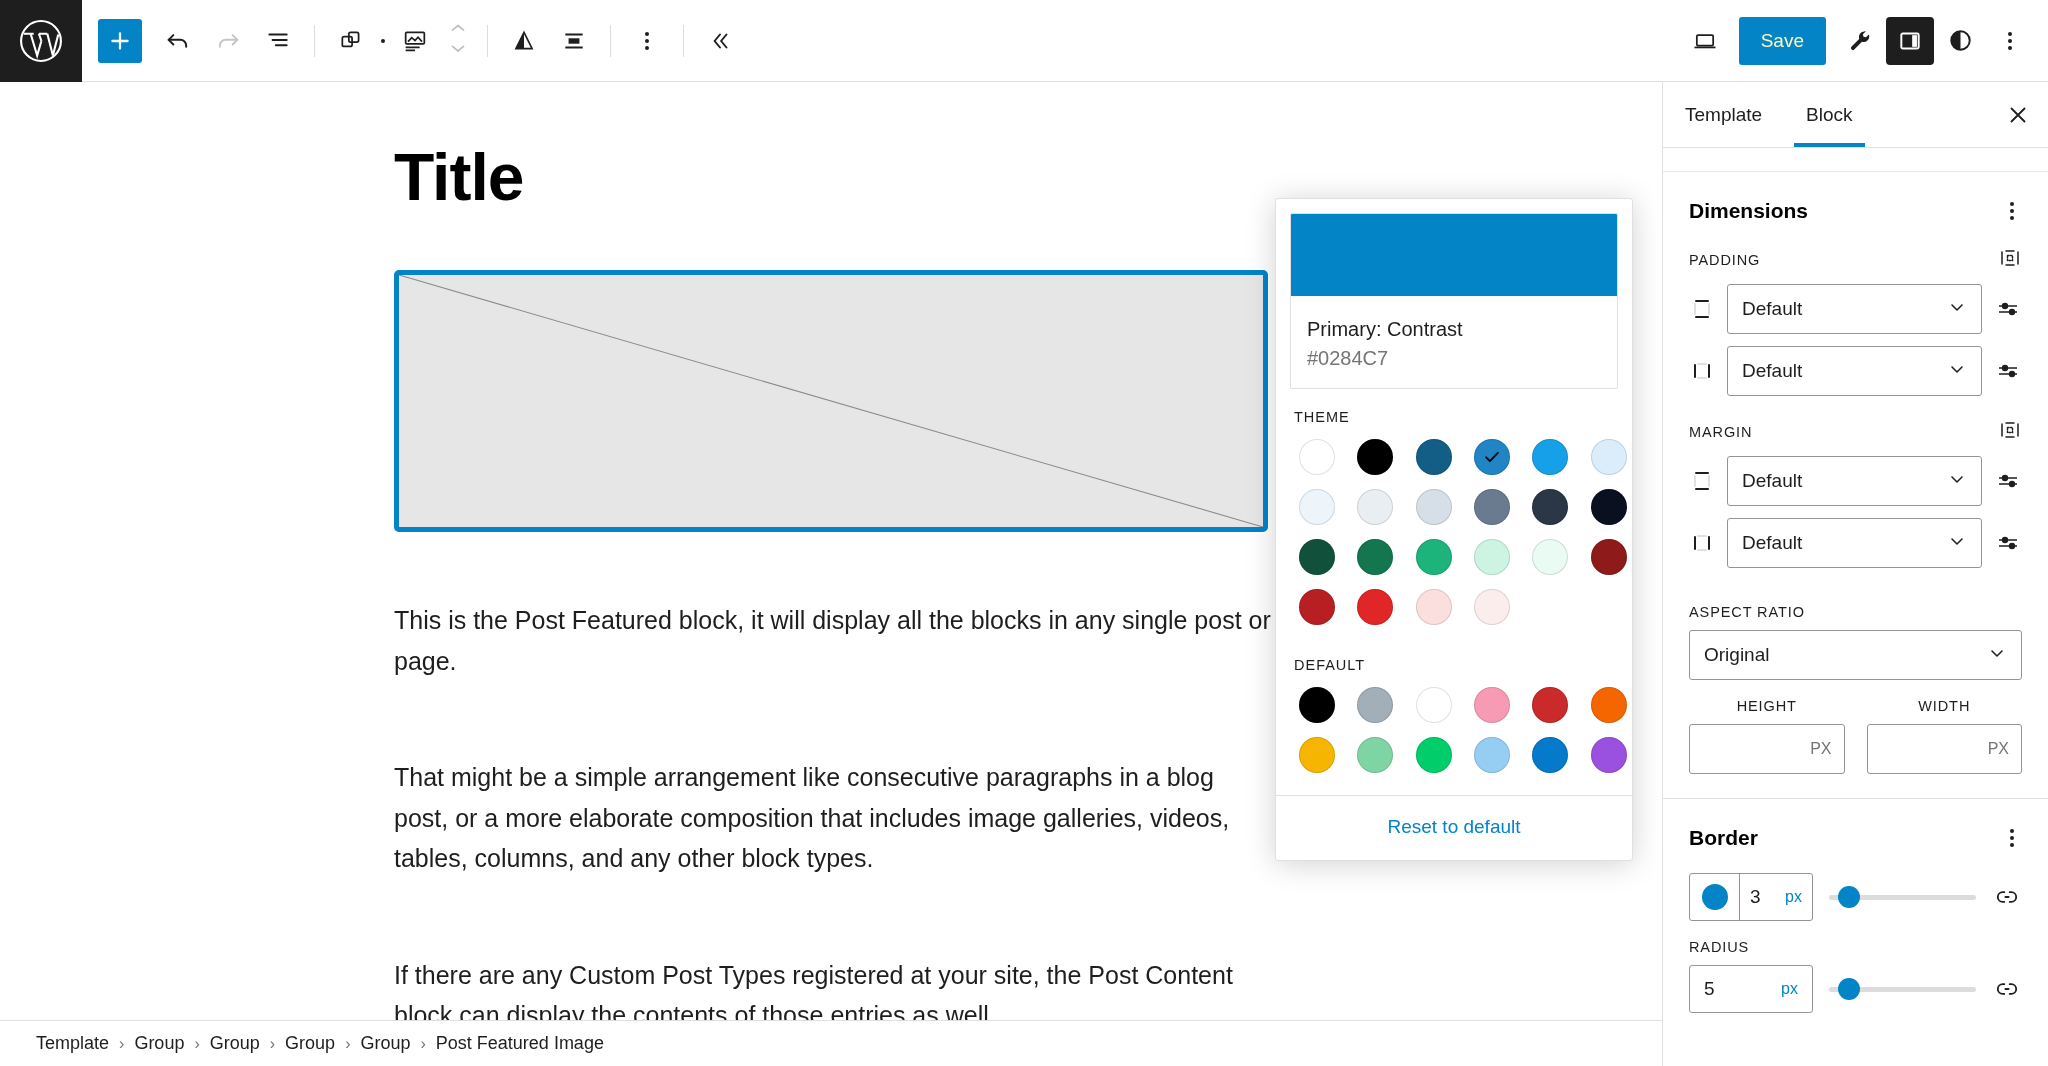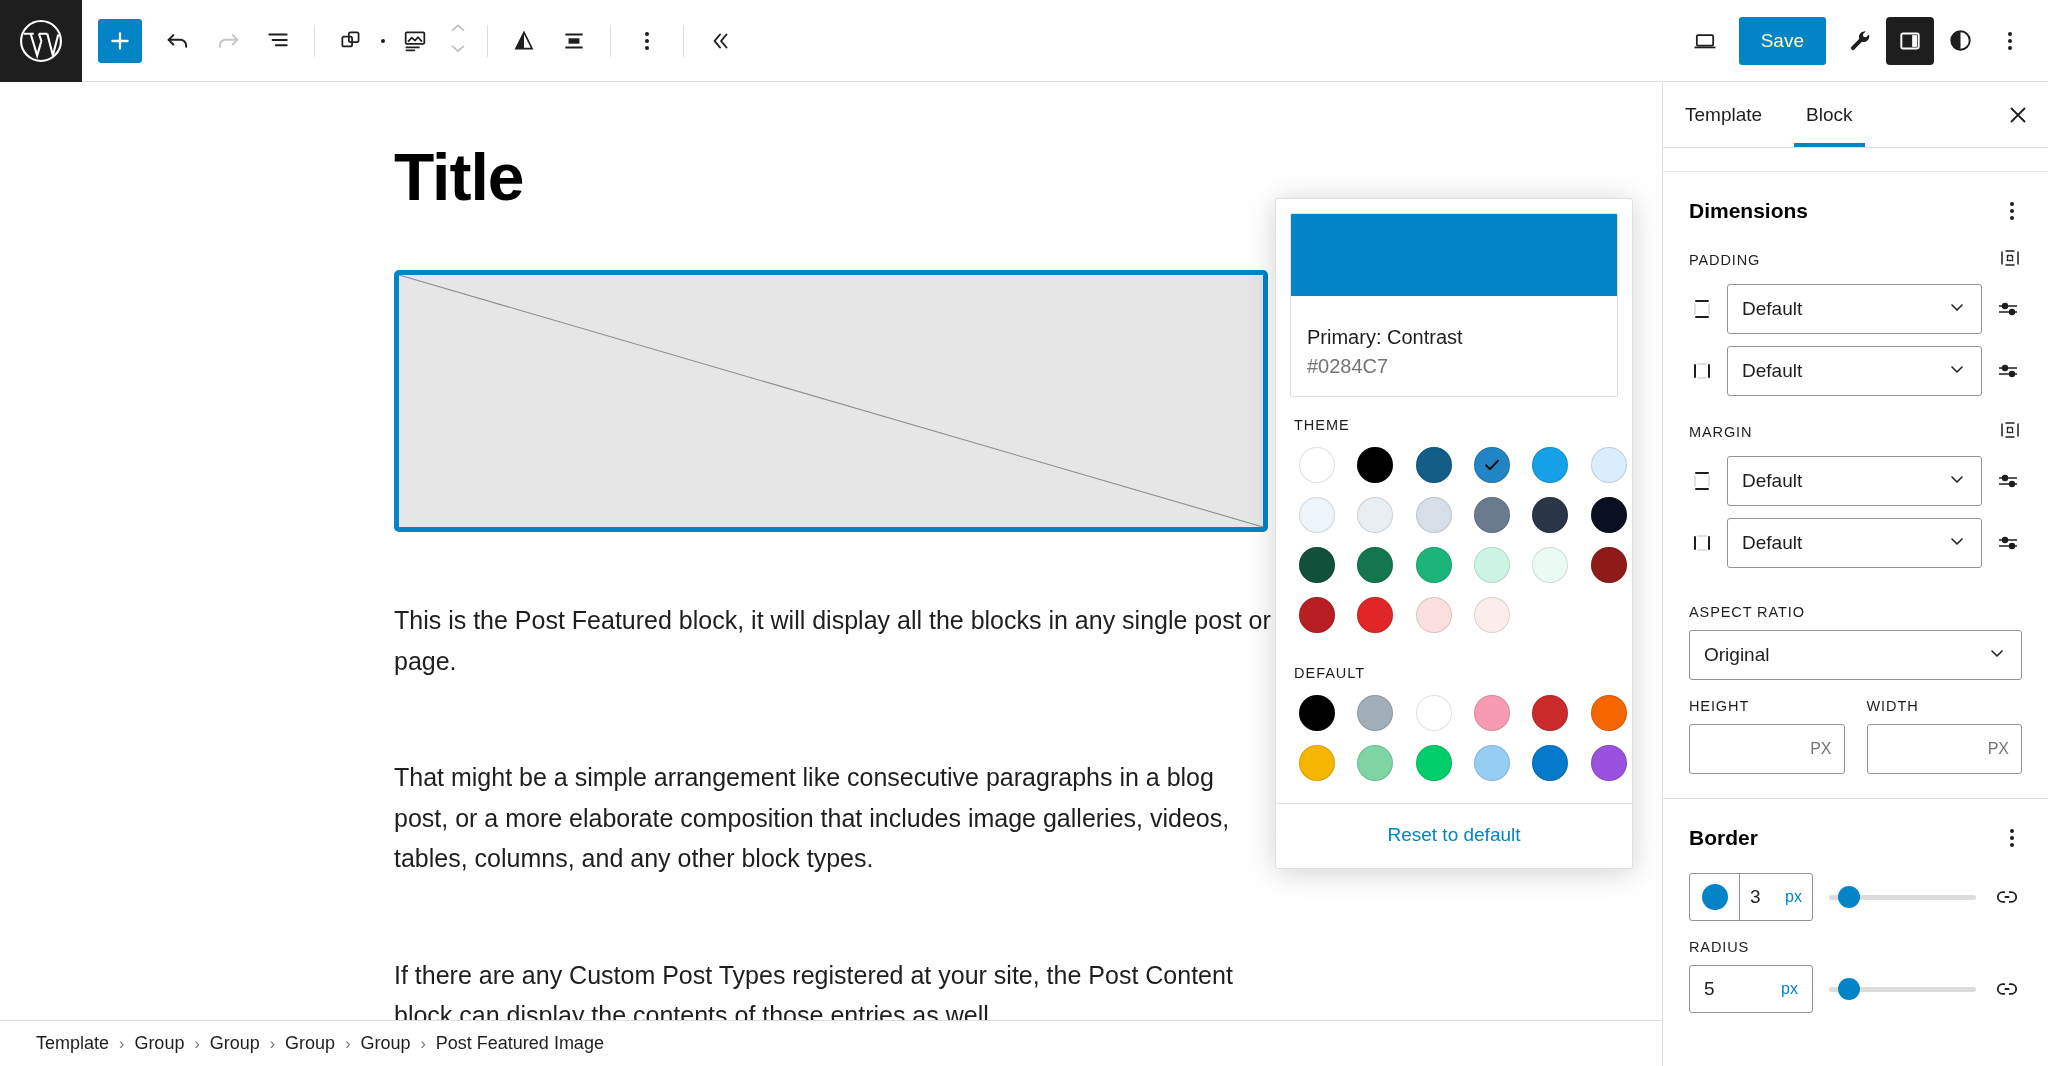--- a/index.html
+++ b/index.html
@@ -131,21 +131,21 @@
     flex: 1; height: 50px; border: 1px solid #949494; border-radius: 3px;
     background: #fff; display: flex; align-items: center; padding: 0 14px;
     font-size: 19px; color: #1e1e1e; position: relative; cursor: pointer;
   }
   .select .chev { margin-left: auto; color: #1e1e1e; }
   .slider-toggle { width: 28px; display: flex; align-items: center; justify-content: center; cursor: pointer; flex: 0 0 28px; }
 
   .aspect-wrap { padding: 14px 26px 0 26px; }
   .select.full { width: 100%; }
 
-  .hw-row { display: flex; gap: 22px; padding: 18px 26px 0 26px; }
+  .hw-row { display: flex; gap: 22px; padding: 18px 26px 0 26px; text-align: center; }
   .hw-col { flex: 1; }
   .num-input {
     margin-top: 10px; height: 50px; border: 1px solid #949494; border-radius: 3px;
     display: flex; align-items: center; justify-content: flex-end; padding: 0 12px;
     font-size: 16px; color: #757575; background: #fff; cursor: text;
   }
 
   .divider { height: 1px; background: #e0e0e0; margin: 24px 0 0 0; }
 
   .border-ctl { display: flex; align-items: center; gap: 16px; margin-bottom: 6px; }
@@ -182,21 +182,21 @@
   
   .popover {
     position: absolute; left: 1275px; top: 198px; width: 358px;
     background: #fff; border: 1px solid #e0e0e0; border-radius: 3px;
     box-shadow: 0 3px 30px rgba(0,0,0,.18); z-index: 40;
   }
   .pop-preview {
     margin: 14px; border: 1px solid #e0e0e0; border-radius: 2px; overflow: hidden;
   }
   .pop-swatch { height: 82px; background: #0284c7; }
-  .pop-meta { padding: 30px 16px 18px 16px; }
+  .pop-meta { padding: 22px 16px 18px 16px; }
   .pop-name { font-size: 20px; color: #1e1e1e; }
   .pop-hex { font-size: 20px; color: #757575; margin-top: 6px; }
 
   .pop-section { padding: 6px 0 4px 18px; }
   .pop-section-title {
     font-size: 14.5px; letter-spacing: 1px; color: #1e1e1e; text-transform: uppercase;
     margin-bottom: 14px;
   }
   .swatch-grid { display: grid; grid-template-columns: repeat(6, 1fr); gap: 14px 12px; }
   .swatch {

